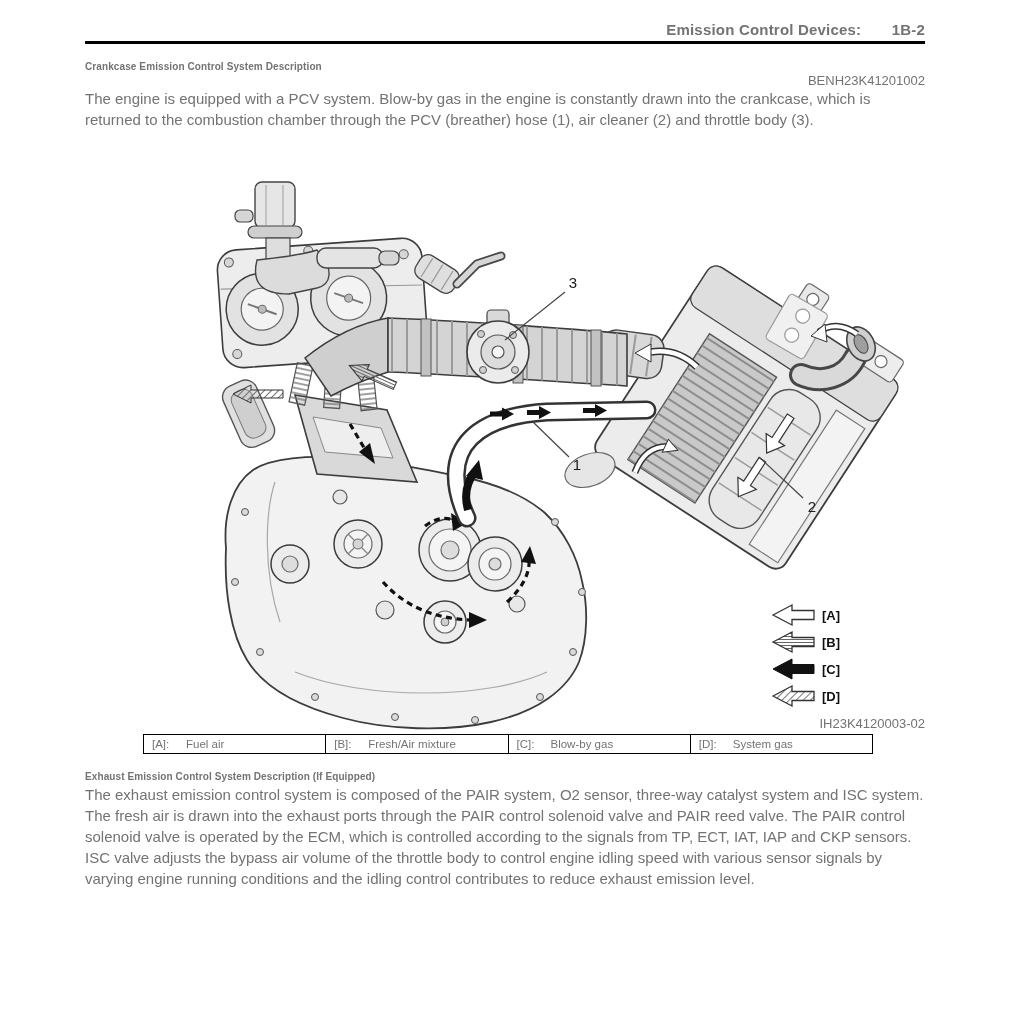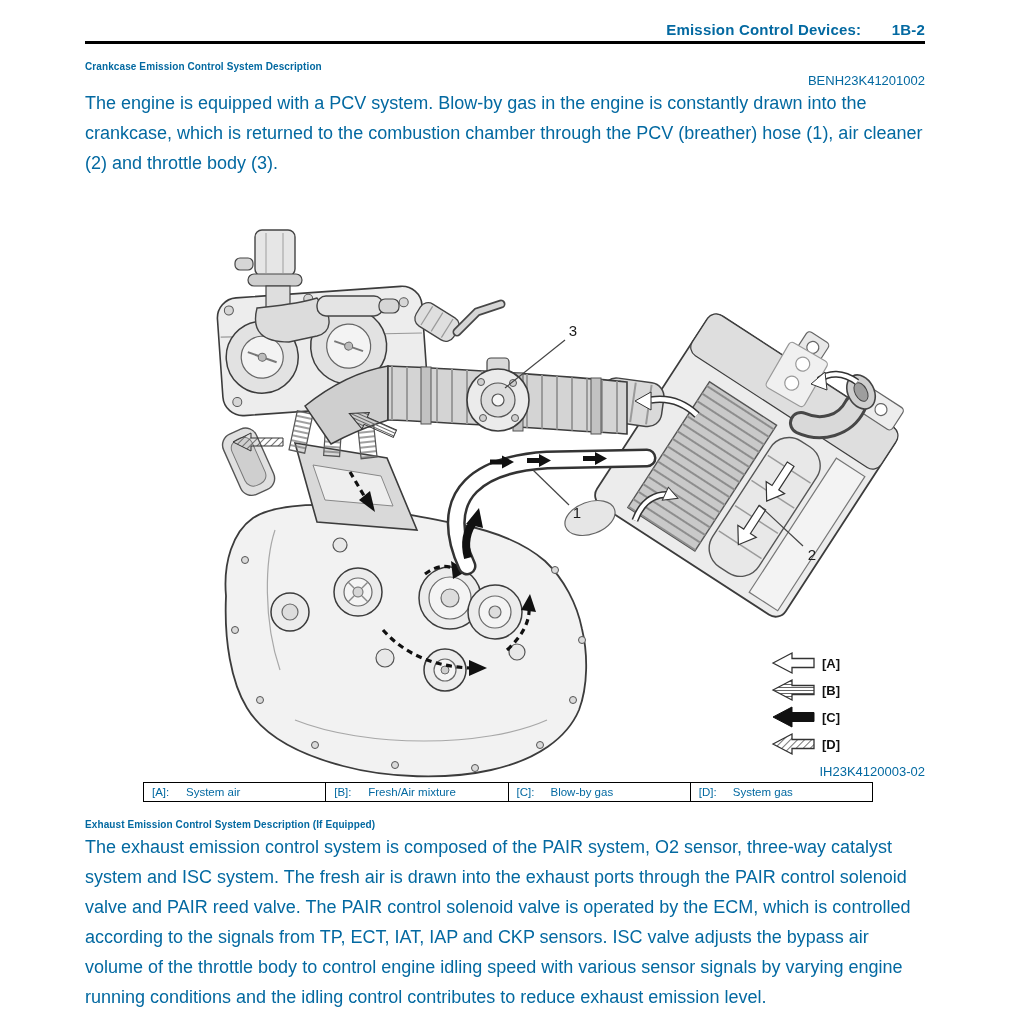--- a/index.html
+++ b/index.html
@@ -1,26 +1,26 @@
 <!DOCTYPE html>
 <html><head>
 <meta charset="utf-8">
 <style>
   html,body{margin:0;padding:0;background:#fff;}
   .page{
-    width:1024px;height:1024px;background:#ffffff;color:#0369a1;
+    width:1024px;height:1024px;background:#ffffff;color:#737373;
     font-family:"Liberation Sans", sans-serif;position:relative;overflow:hidden;
   }
   .content{margin:0 99px 0 85px;}
   .hdr{padding-top:21px;text-align:right;font-weight:bold;font-size:15px;letter-spacing:.2px;}
   .hdr .pageno{display:inline-block;margin-left:26px;}
   .rule{height:3px;background:#000;margin-top:3px;}
   h2.sec{font-size:10px;font-weight:bold;margin:17px 0 0 0;letter-spacing:.1px;}
   .refcode{text-align:right;font-size:13px;line-height:11px;margin-top:3px;}
-  p.body{font-size:18px;line-height:30px;margin:2px 0 0 0;}
+  p.body{font-size:15px;line-height:21px;margin:2px 0 0 0;}
   .figure{margin-top:22px;position:relative;height:578px;}
   .figure svg{display:block;}
   .figcode{text-align:right;font-size:13px;line-height:12px;margin-top:-12px;}
   .legend-table{display:flex;margin:4px 0 0 58px;width:730px;border:1px solid #000;box-sizing:border-box;}
   .legend-cell{flex:1;border-left:1px solid #000;padding:3px 0 3px 8px;font-size:11.5px;display:flex;align-items:center;box-sizing:border-box;}
   .legend-cell:first-child{border-left:none;}
   .legend-cell .lkey{display:inline-block;min-width:34px;}
   .legend-cell .llabel{display:inline-block;}
   .s2{margin-top:18px;}
   text{font-family:"Liberation Sans", sans-serif;}
@@ -297,21 +297,21 @@
           <text x="737" y="549">[D]</text>
         </g>
       </svg>
     </div>
 
     <div class="figcode">IH23K4120003-02</div>
 
     <div class="legend-table">
       <div class="legend-cell">
         <span class="lkey">[A]:</span>
-        <span class="llabel">System air</span>
+        <span class="llabel">Fuel air</span>
       </div>
       <div class="legend-cell">
         <span class="lkey">[B]:</span>
         <span class="llabel">Fresh/Air mixture</span>
       </div>
       <div class="legend-cell">
         <span class="lkey">[C]:</span>
         <span class="llabel">Blow-by gas</span>
       </div>
       <div class="legend-cell">

